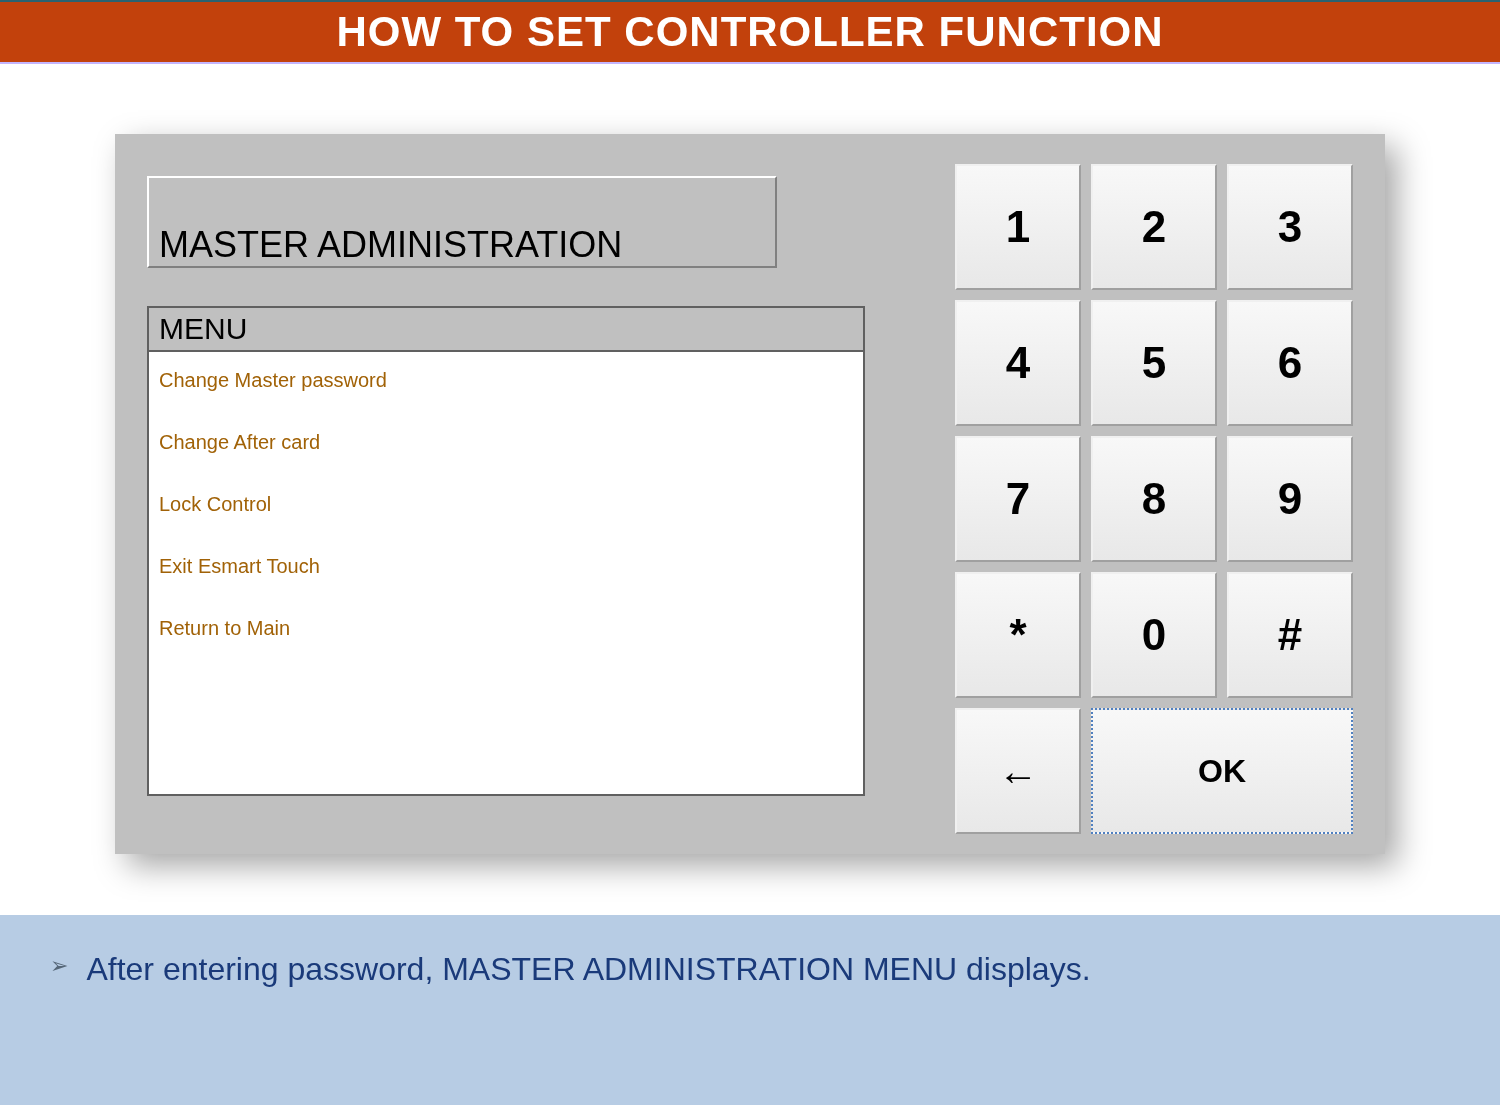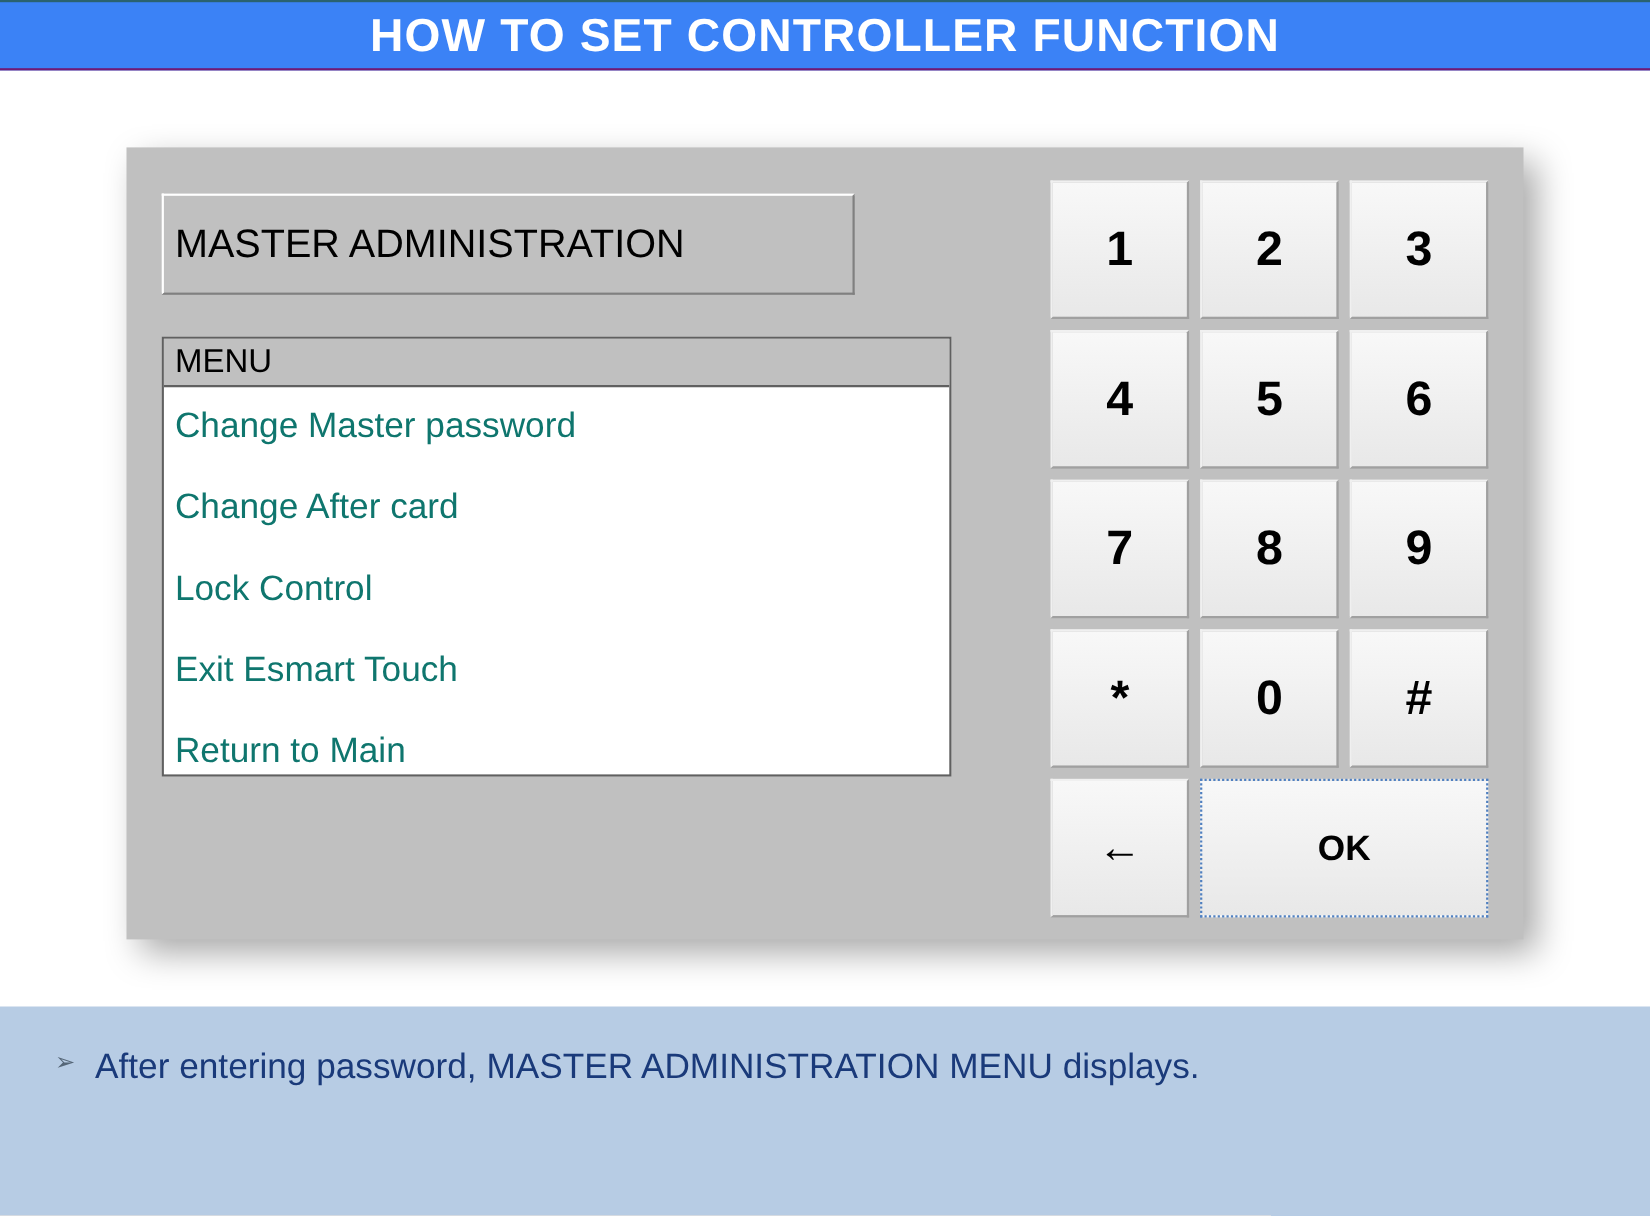--- a/index.html
+++ b/index.html
@@ -10,23 +10,23 @@
     body {
       font-family: Arial, Helvetica, sans-serif;
       background: #ffffff;
       width: 1500px;
       height: 1105px;
       position: relative;
     }
     .header-bar {
       width: 100%;
       height: 64px;
-      background: #3b82f6;
+      background: #c2410c;
       border-top: 2px solid #2a6270;
-      border-bottom: 2px solid #701a75;
+      border-bottom: 2px solid #c4b5fd;
       display: flex;
       align-items: center;
       justify-content: center;
       color: #ffffff;
       font-size: 42px;
       font-weight: bold;
       letter-spacing: 1px;
     }
     .panel-container {
       margin: 70px auto 0 auto;
@@ -45,55 +45,55 @@
       position: absolute;
       top: 42px;
       left: 32px;
       width: 630px;
       height: 92px;
       background: #c0c0c0;
       border: 2px solid #808080;
       border-top-color: #ffffff;
       border-left-color: #ffffff;
       display: flex;
-      align-items: center;
+      align-items: flex-end;
       padding-left: 10px;
     }
     .title-text {
       font-size: 36px;
       font-weight: normal;
       color: #000000;
       letter-spacing: 0px;
     }
     .menu-box {
       position: absolute;
       top: 172px;
       left: 32px;
       width: 718px;
-      height: 400px;
+      height: 490px;
       background: #ffffff;
       border: 2px solid #606060;
     }
     .menu-header {
       width: 100%;
       height: 44px;
       background: #c0c0c0;
       border-bottom: 2px solid #606060;
       display: flex;
       align-items: center;
       padding-left: 10px;
       font-size: 30px;
       color: #000;
     }
     .menu-items {
       padding: 18px 10px;
     }
     .menu-item {
-      font-size: 32px;
-      color: #0f766e;
+      font-size: 20px;
+      color: #a16207;
       line-height: 1.0;
       margin-bottom: 42px;
       cursor: pointer;
     }
     .keypad {
       position: absolute;
       top: 30px;
       right: 30px;
       width: 400px;
     }

